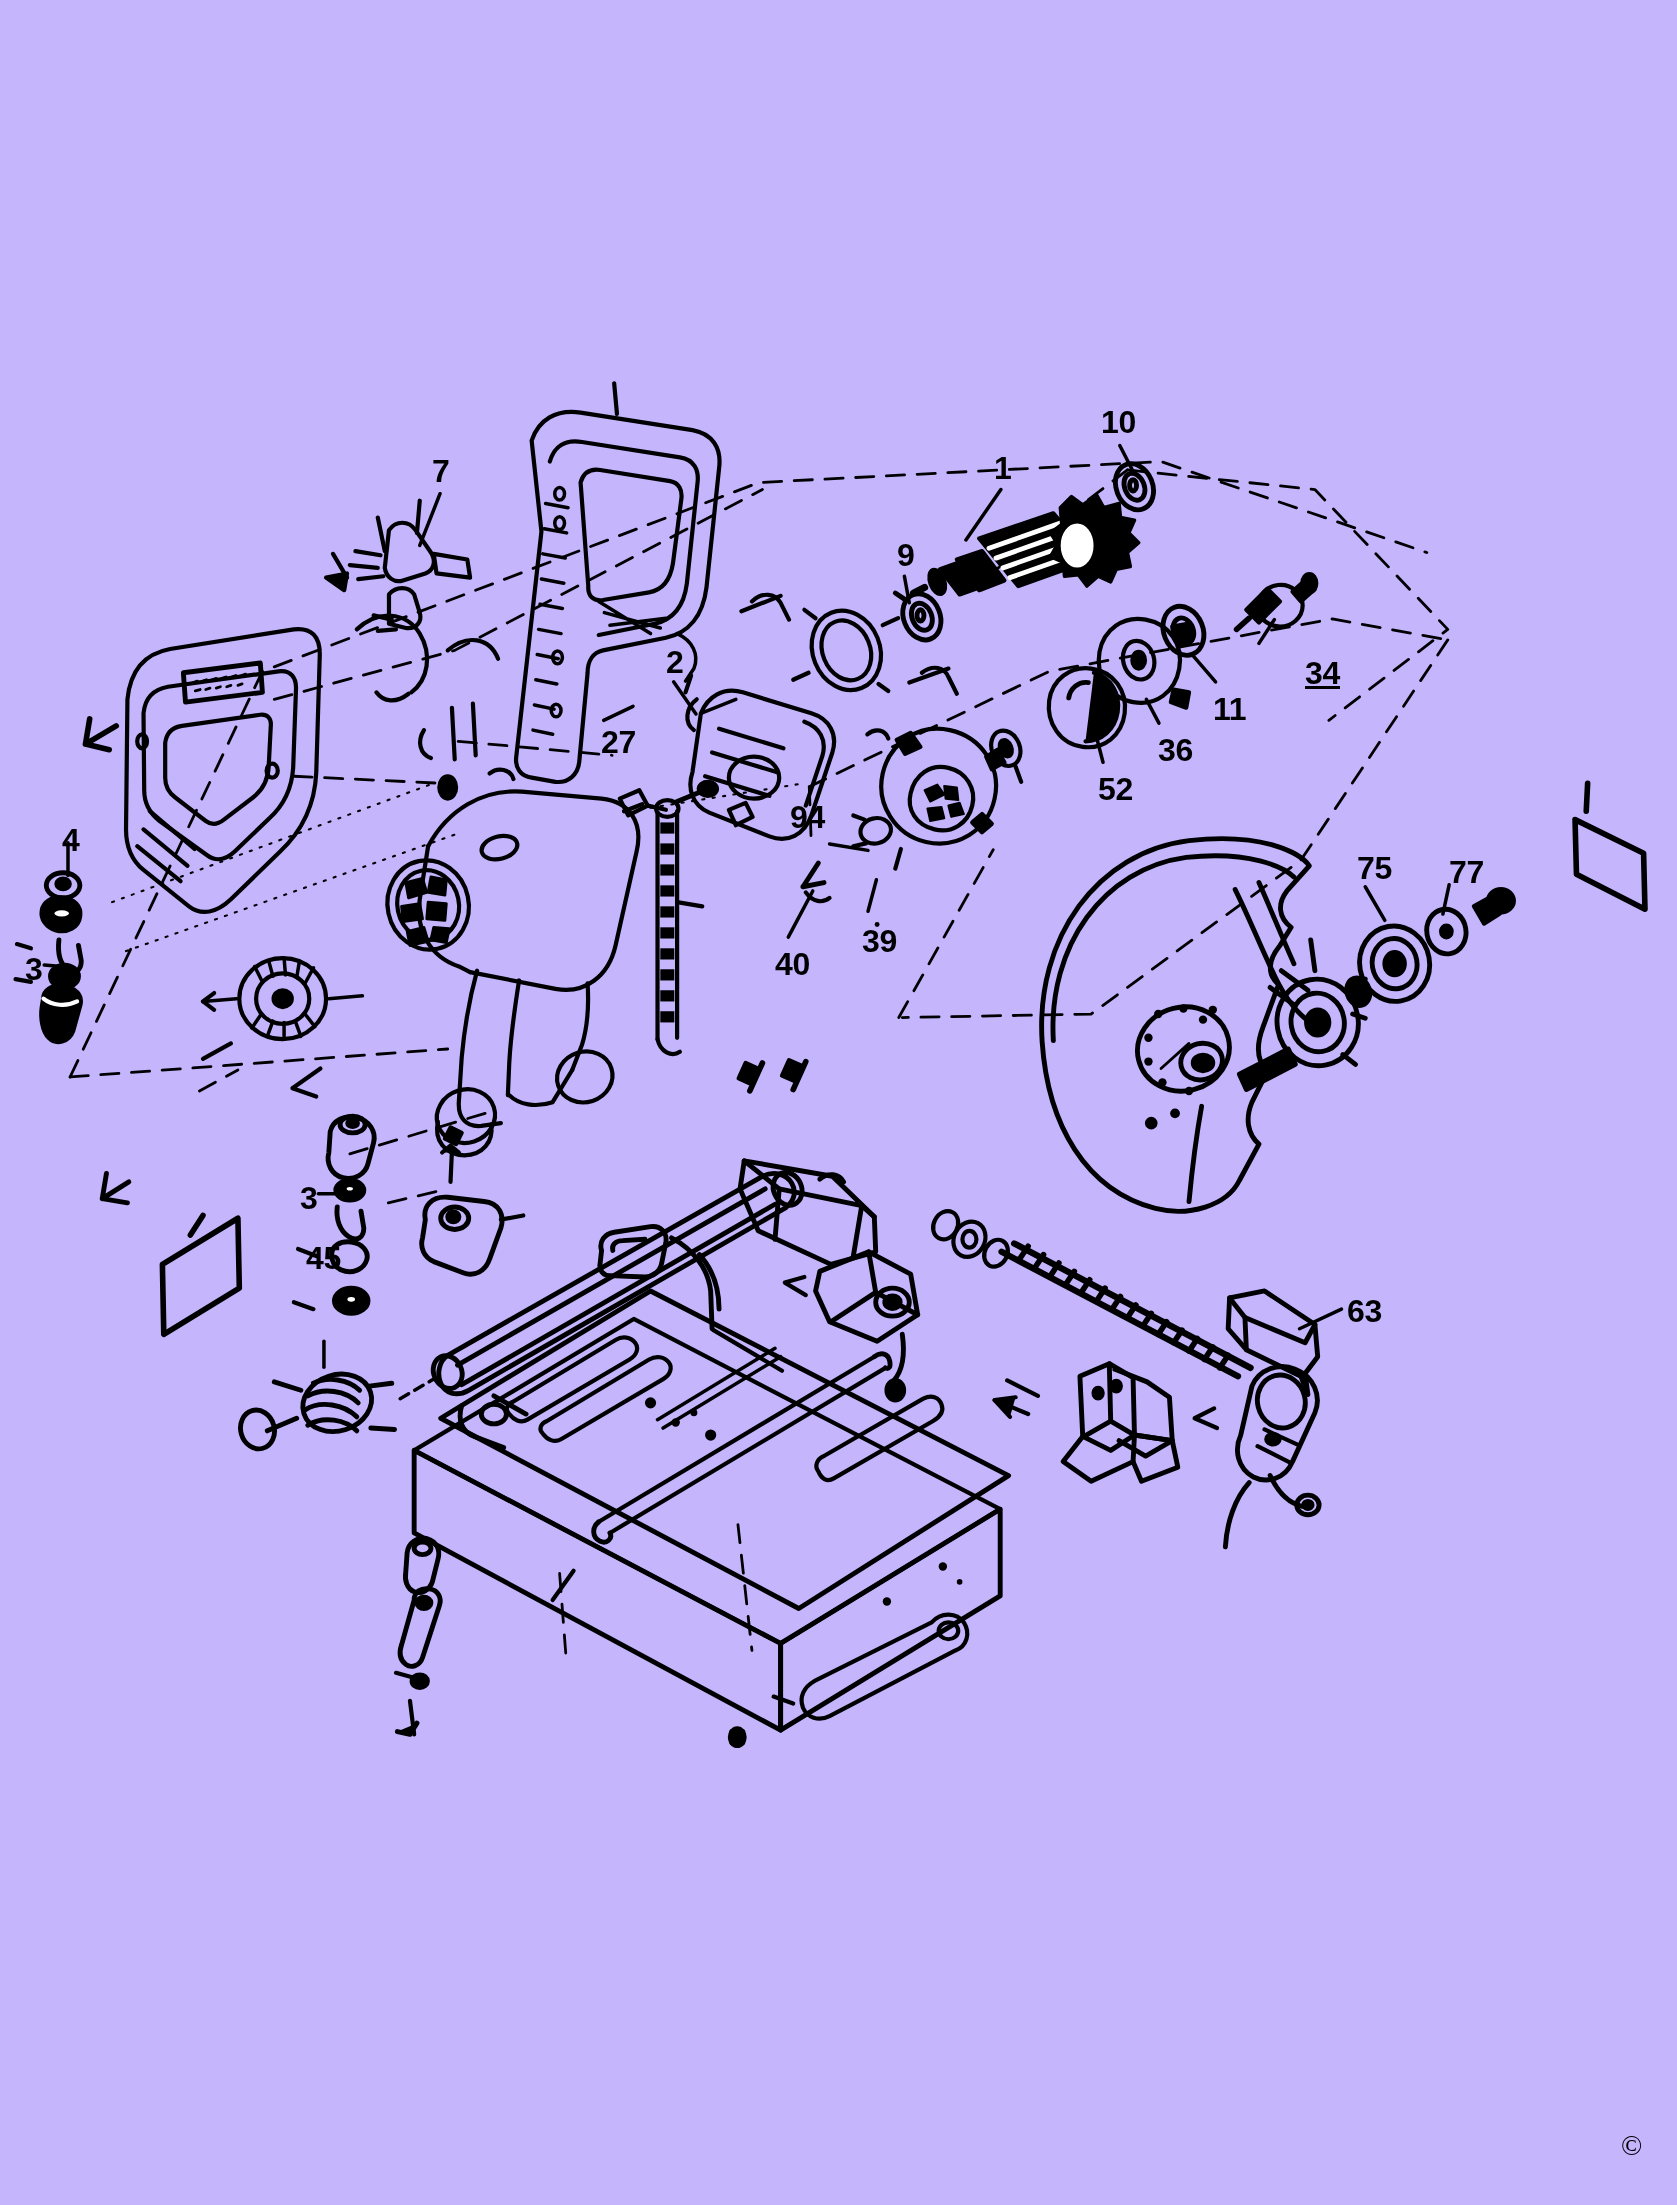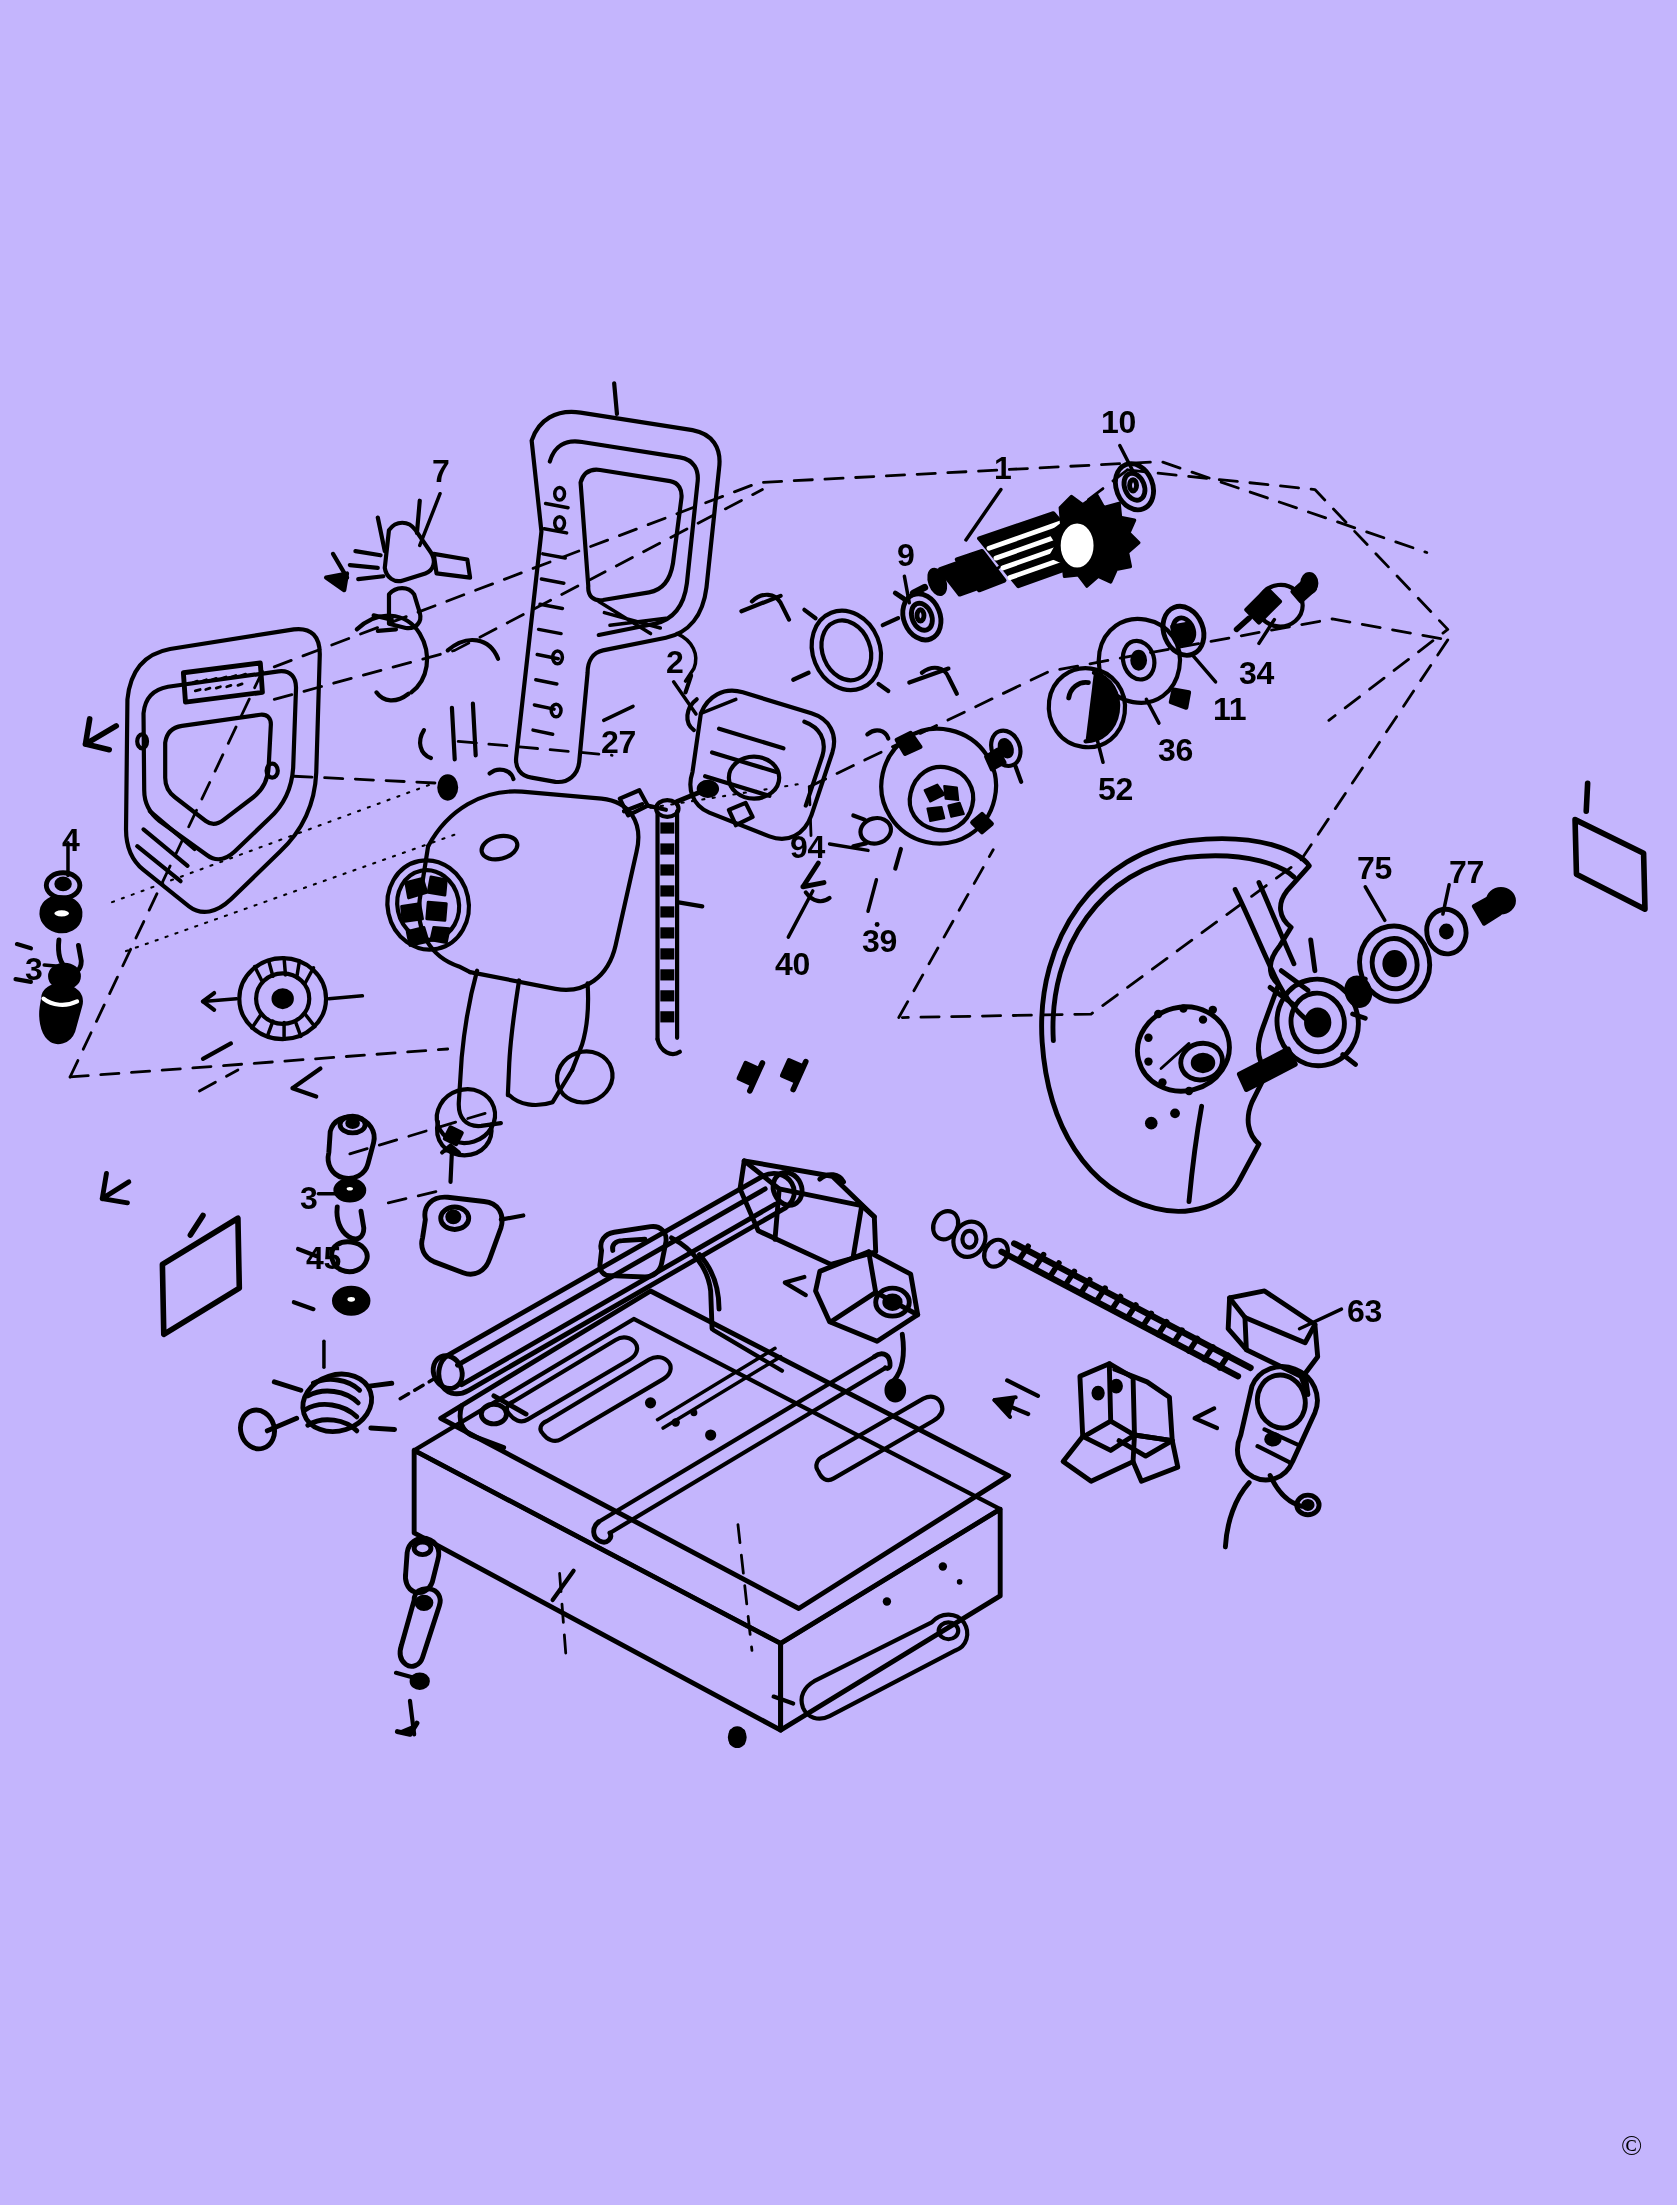--- a/index.html
+++ b/index.html
@@ -711,28 +711,28 @@
         </g>
 
   </svg>
   </div>
 
   <div id="callout-layer">
       <div class="callout" style="left: 1101px; top: 406px;">10</div>
       <div class="callout" style="left: 994px; top: 452px;">1</div>
       <div class="callout" style="left: 432px; top: 455px;">7</div>
       <div class="callout" style="left: 897px; top: 539px;">9</div>
-      <div class="callout" style="left: 1239px; top: 657px;">34</div>
+      <div class="callout" style="left: 1305px; top: 657px; text-decoration: underline;">34</div>
       <div class="callout" style="left: 666px; top: 646px;">2</div>
       <div class="callout" style="left: 1213px; top: 693px;">11</div>
       <div class="callout" style="left: 1158px; top: 734px;">36</div>
       <div class="callout" style="left: 62px; top: 824px;">4</div>
       <div class="callout" style="left: 1098px; top: 773px;">52</div>
       <div class="callout" style="left: 583px; top: 726px; padding-left: 18px;">27</div>
-      <div class="callout" style="left: 790px; top: 831px;">94</div>
+      <div class="callout" style="left: 790px; top: 801px;">94</div>
       <div class="callout" style="left: 862px; top: 925px;">39</div>
       <div class="callout" style="left: 775px; top: 948px;">40</div>
       <div class="callout" style="left: 1357px; top: 852px;">75</div>
       <div class="callout" style="left: 1449px; top: 856px;">77</div>
       <div class="callout" style="left: 25px; top: 953px;">3</div>
       <div class="callout" style="left: 300px; top: 1182px;">3</div>
       <div class="callout" style="left: 306px; top: 1242px;">45</div>
       <div class="callout" style="left: 1347px; top: 1295px;">63</div>
     </div>
 

